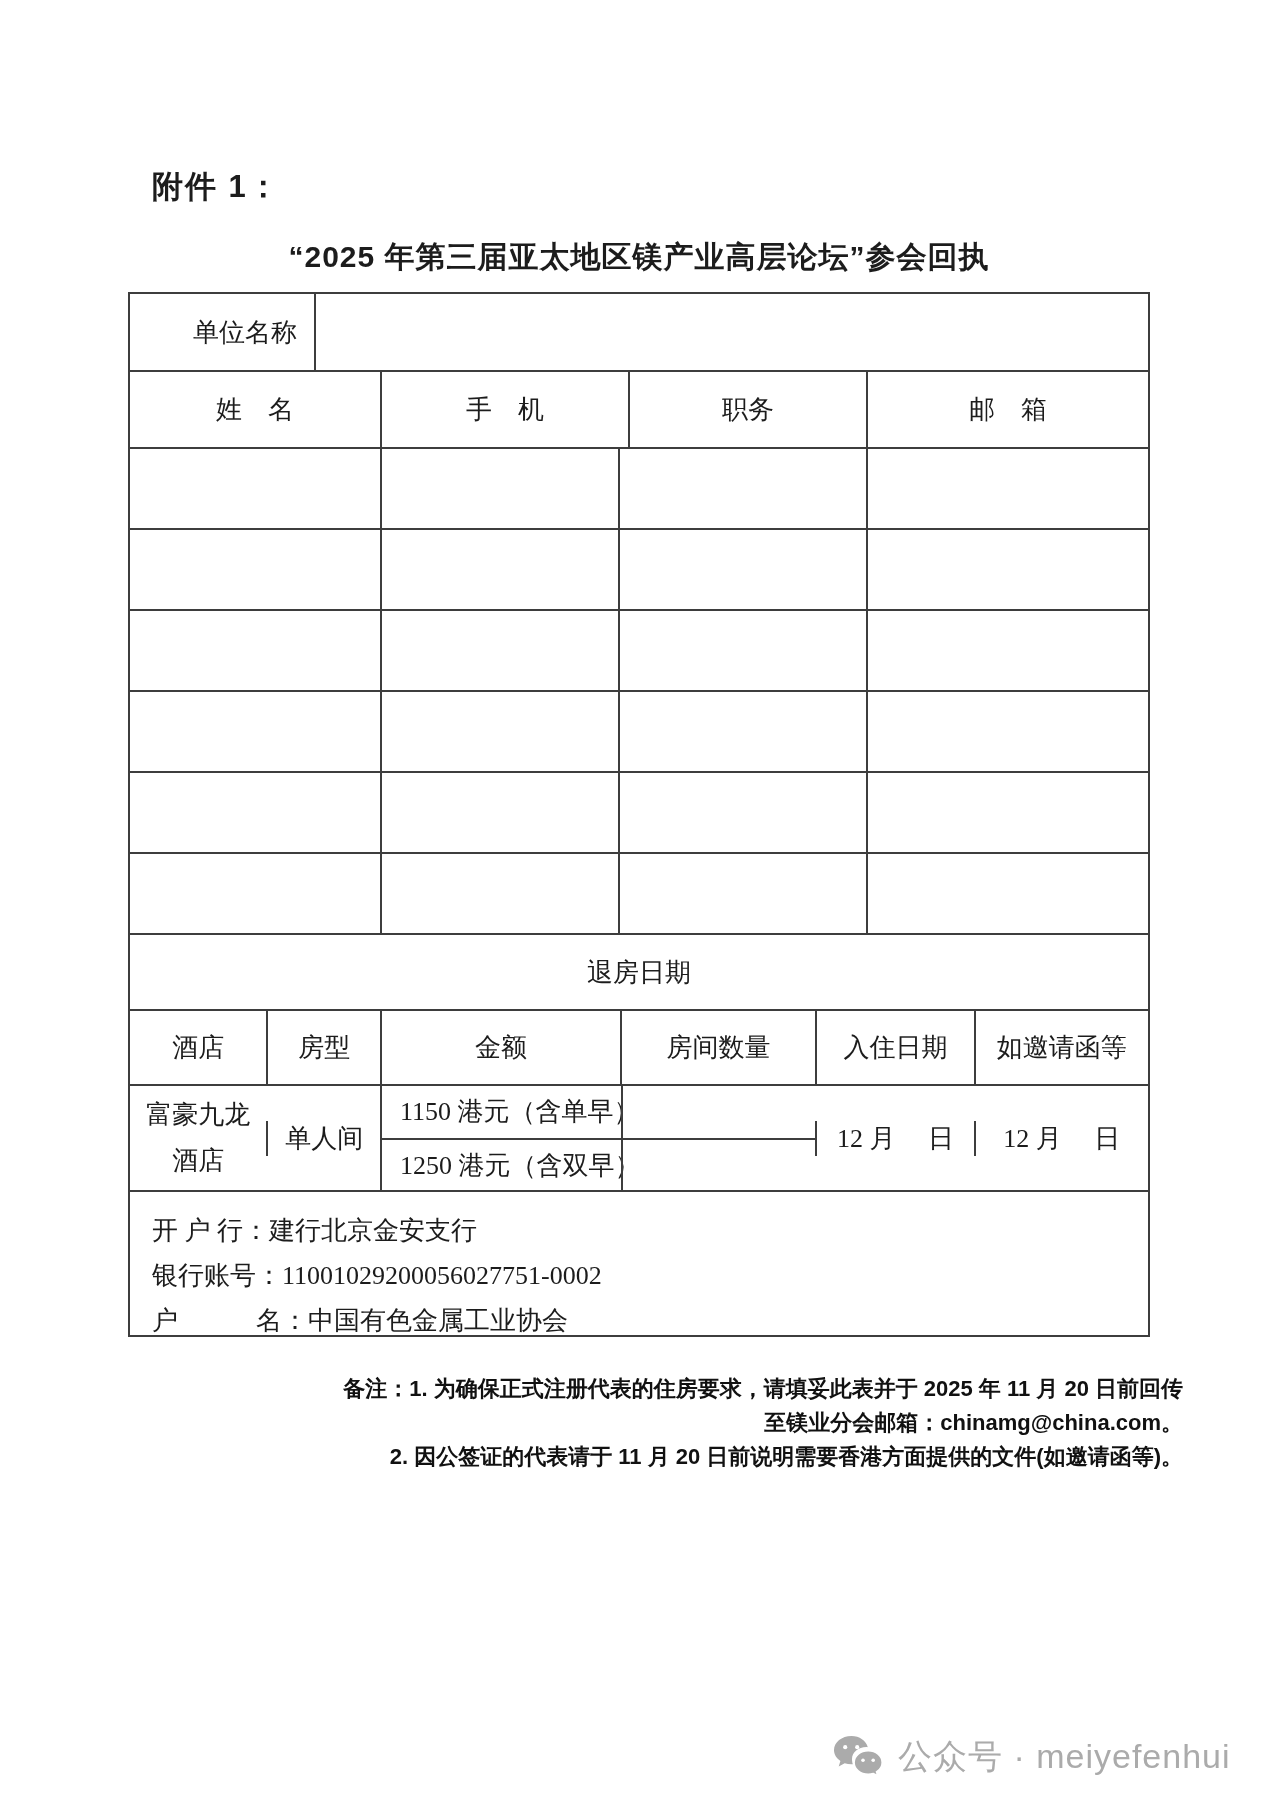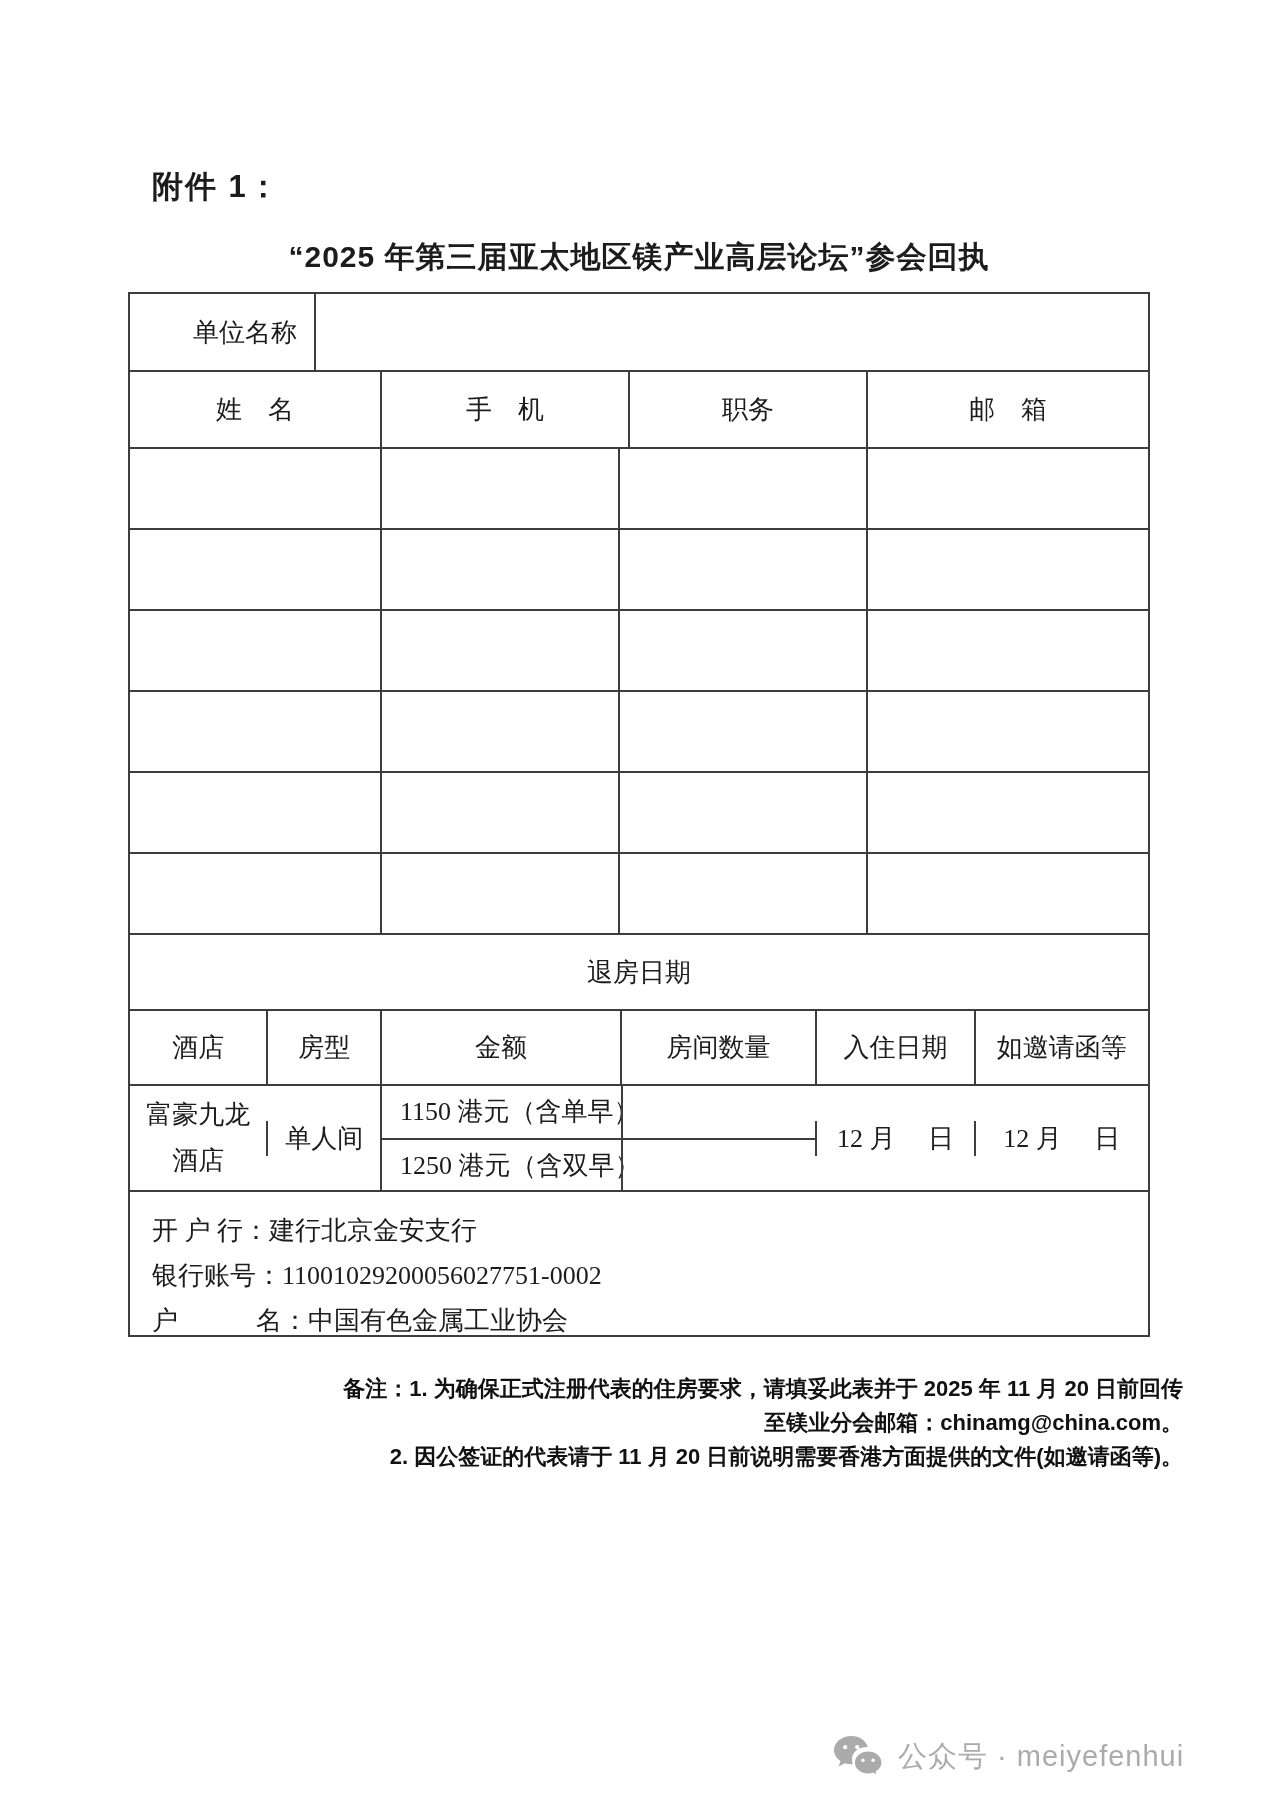--- a/index.html
+++ b/index.html
@@ -92,21 +92,21 @@
   .note-line.indent-b { padding-left: 92px; }
 
   
   .footer-mark {
     position: absolute; left: 832px; top: 1734px;
     display: flex; align-items: center; gap: 14px;
     color: #ababab;
   }
   .footer-mark .wm-text {
     font-family: "Liberation Sans", sans-serif;
-    font-size: 29px; letter-spacing: 1px; white-space: nowrap;
+    font-size: 34px; letter-spacing: 1px; white-space: nowrap;
   }
   .wechat-svg { display: block; }
 </style>
 </head>
 <body>
 
 <div class="attach-label">附件 1：</div>
 
 <div class="doc-title">“2025 年第三届亚太地区镁产业高层论坛”参会回执</div>
 

